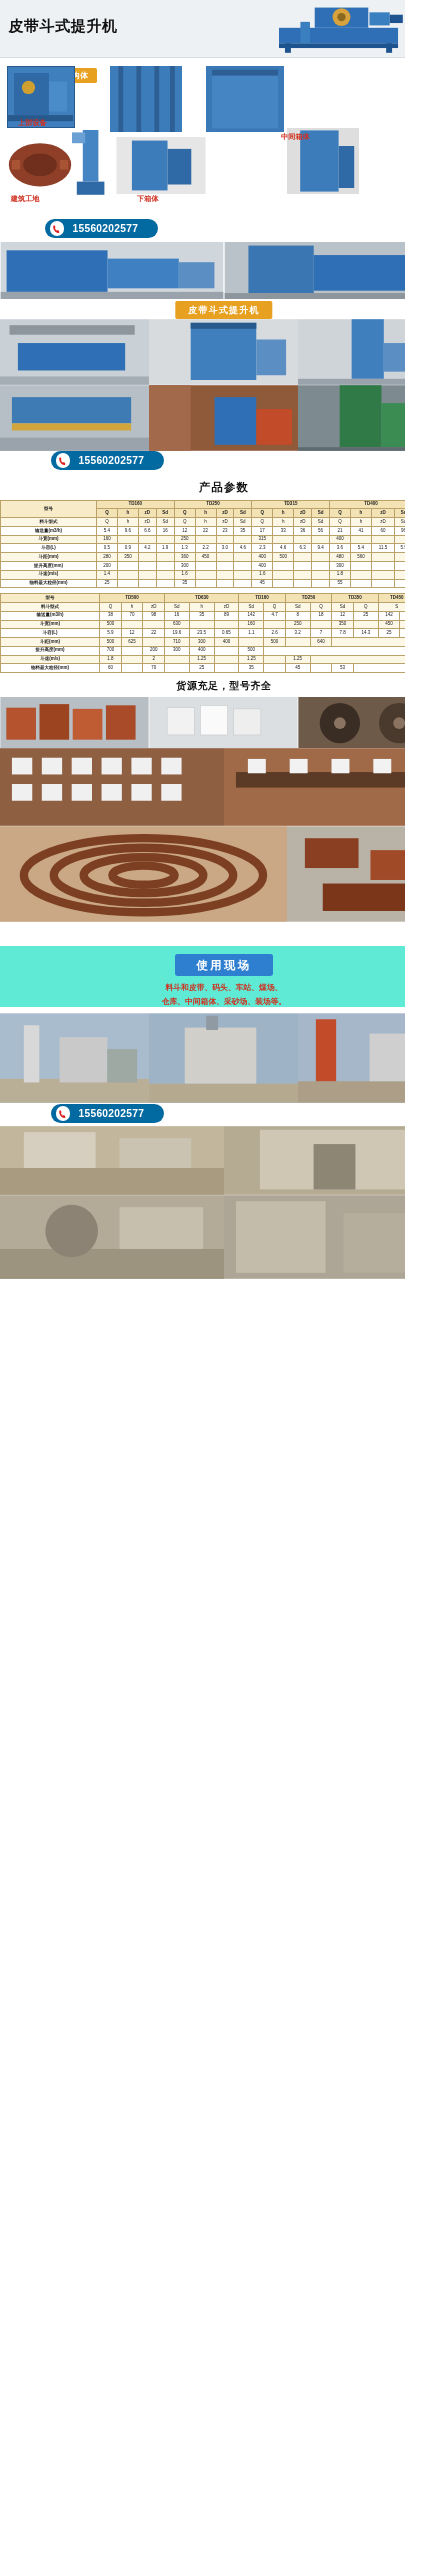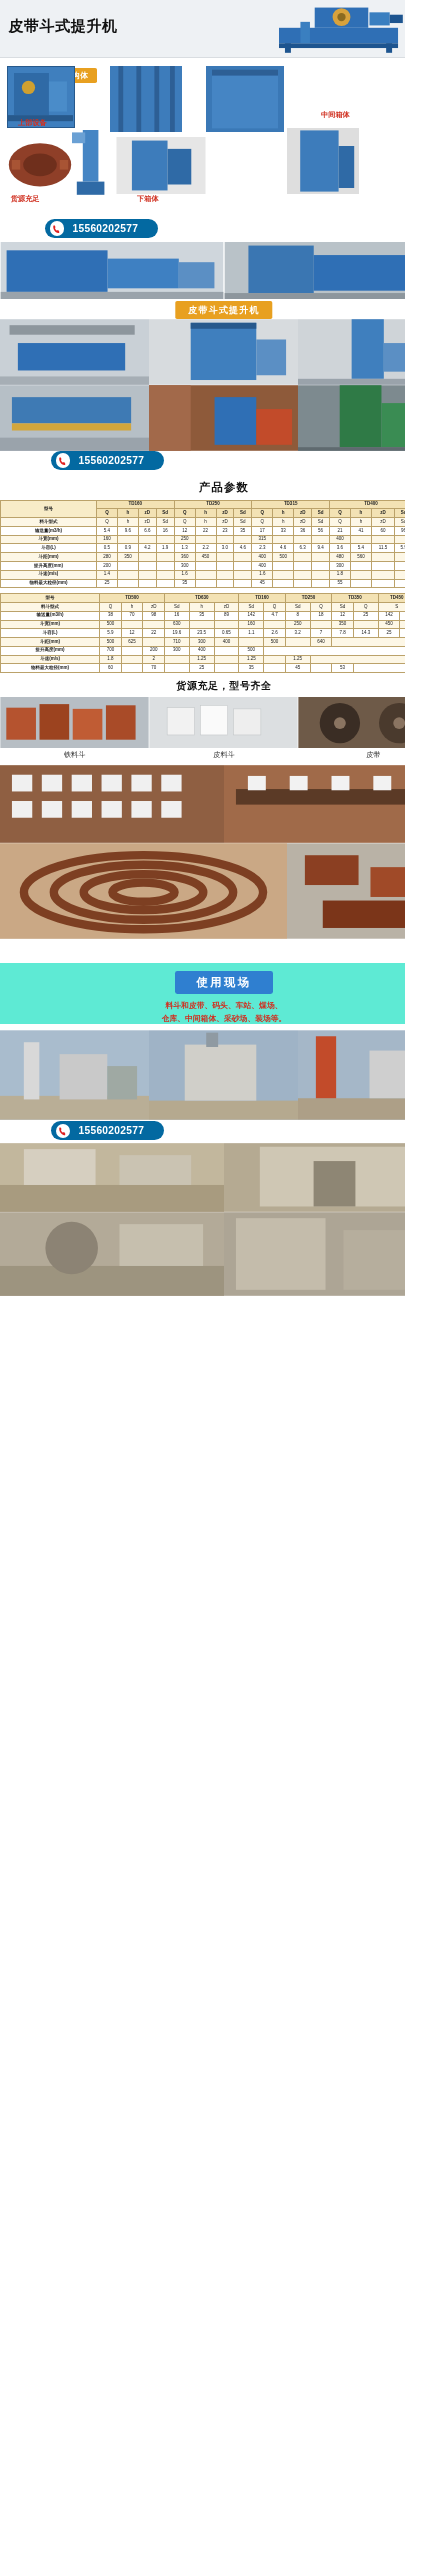--- a/index.html
+++ b/index.html
@@ -139,22 +139,22 @@
     </div>
     <div class="mach" style="left:287px;top:70px;width:72px;height:66px;">
       <svg width="72" height="66" viewBox="0 0 120 110">
         <rect x="0" y="0" width="120" height="110" fill="#dedede"></rect>
         <rect x="22" y="4" width="64" height="102" fill="#3d7cbb"></rect>
         <rect x="86" y="30" width="26" height="70" fill="#2f6aa6"></rect>
       </svg>
     </div>
 
     <div class="cap" style="left:18px;top:60px;">上部设备</div>
-    <div class="cap" style="left:281px;top:52px;margin-left:40px;">中间箱体</div>
-    <div class="cap" style="left:10.8px;top:136px;">货源充足</div>
+    <div class="cap" style="left:281px;top:74px;">中间箱体</div>
+    <div class="cap" style="left:10.8px;top:136px;">建筑工地</div>
     <div class="cap" style="left:137px;top:136px;">下箱体</div>
   </div>
 
   <div class="divider"></div>
 
   <div class="phonebar">
     <div class="phonebox">
       <div class="picon">
         <svg width="9.6" height="9.6" viewBox="0 0 16 16">
             <path d="M3 2c3 0 3 4 2 5l2 4c1-1 5-1 5 2v2c0 1-10-1-10-11z" fill="#e02020"></path>
@@ -601,25 +601,20 @@
     <div class="ph" style="width:149px;height:51px;">
       <svg width="149" height="51" viewBox="0 0 250 86">
         <rect width="250" height="86" fill="#6e5a48"></rect>
         <circle cx="70" cy="44" r="34" fill="#3a2d24"></circle>
         <circle cx="70" cy="44" r="10" fill="#8a7461"></circle>
         <circle cx="170" cy="44" r="34" fill="#4a3a2d"></circle>
         <circle cx="170" cy="44" r="10" fill="#8a7461"></circle>
       </svg>
     </div>
   </div>
-  <div class="capsrow">
-    <div>铁料斗</div>
-    <div>皮料斗</div>
-    <div>皮带</div>
-  </div>
 
   <div class="grid">
     <div class="ph" style="width:224px;height:78px;">
       <svg width="224" height="78" viewBox="0 0 375 130">
         <rect width="375" height="130" fill="#8f5f42"></rect>
         <g fill="#f0f0f0">
           <rect x="20" y="16" width="34" height="28"></rect>
             <rect x="70" y="16" width="34" height="28"></rect>
           <rect x="120" y="16" width="34" height="28"></rect>
             <rect x="170" y="16" width="34" height="28"></rect>

